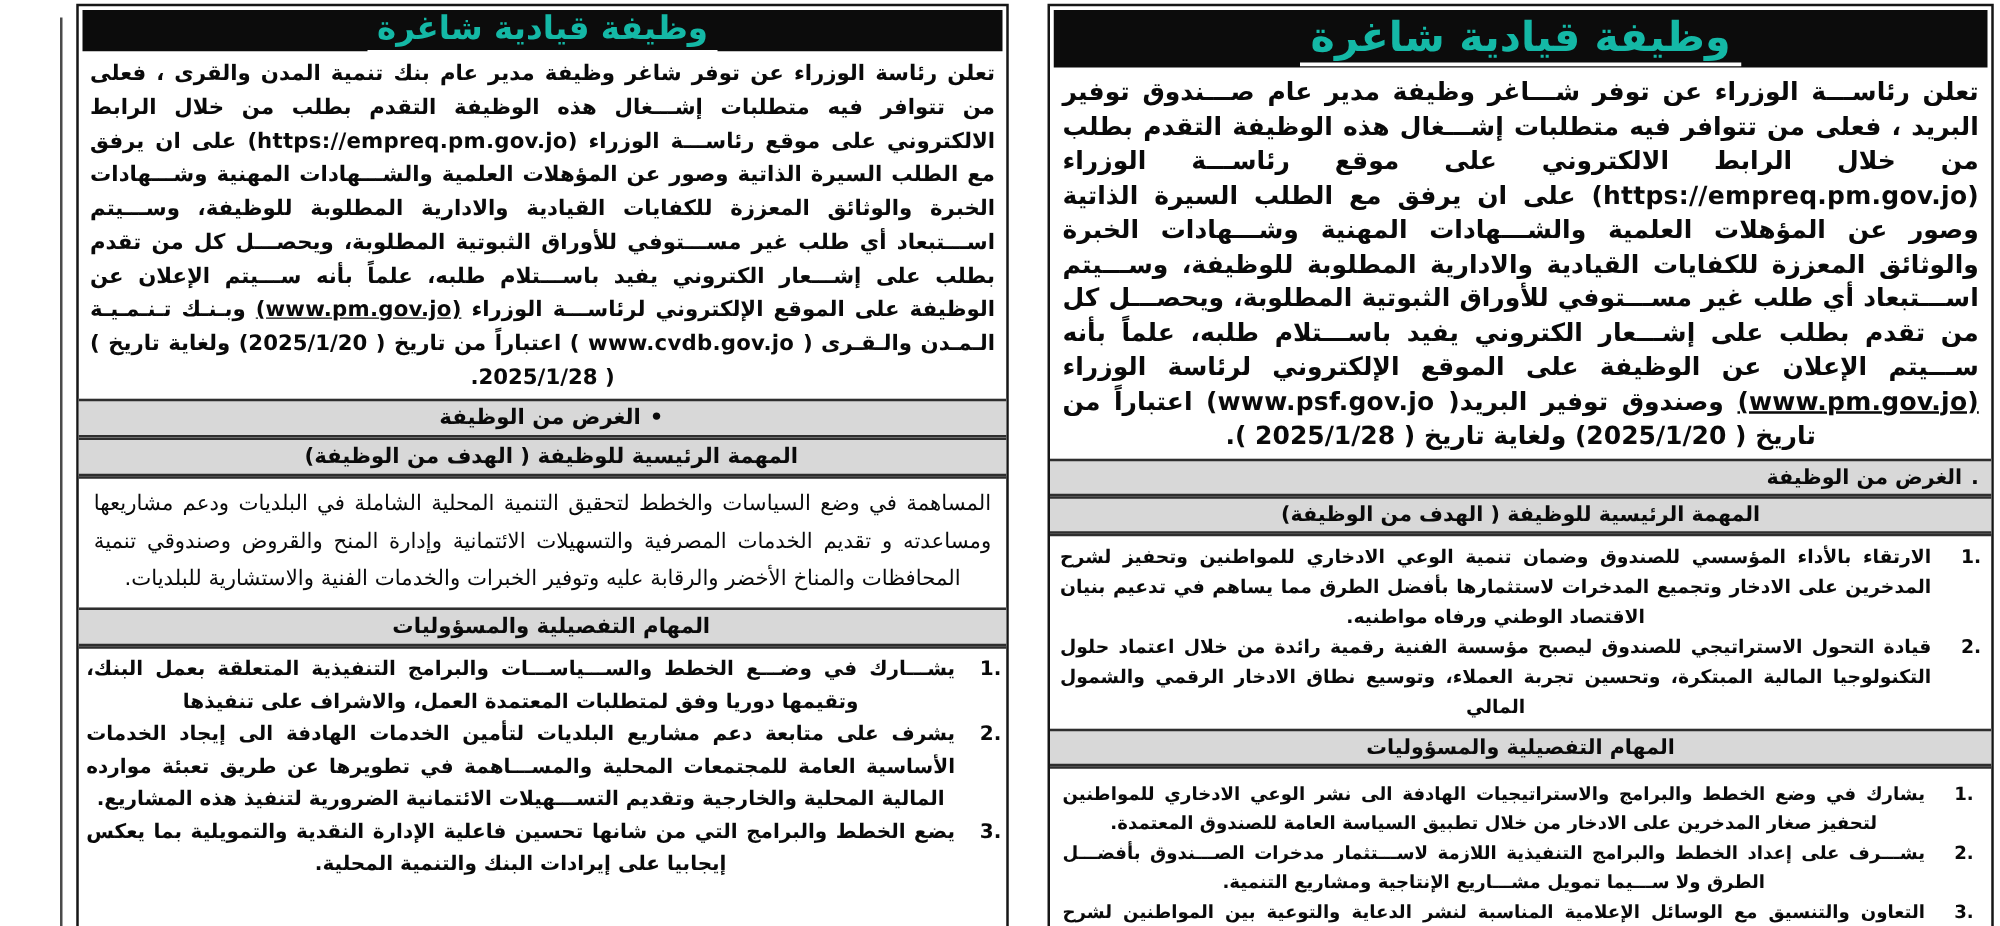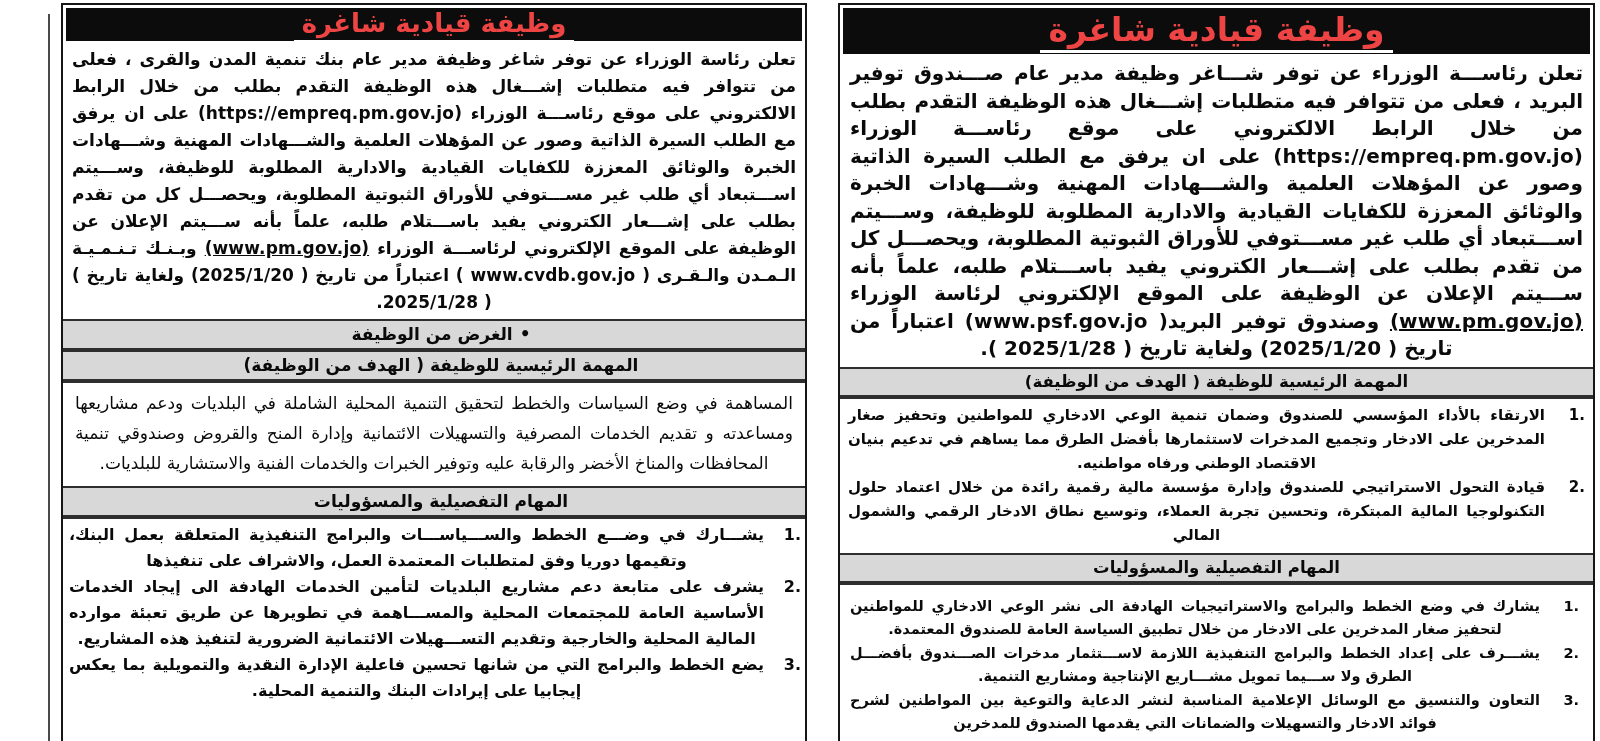--- a/index.html
+++ b/index.html
@@ -7,21 +7,21 @@
     position:relative;width:1600px;height:741px;overflow:hidden;background:#fff;
     font-family:"DejaVu Sans", sans-serif;color:#0a0a0a;direction:rtl;
   }
   .col-rule{position:absolute;left:48px;top:14px;bottom:0;width:2px;background:#4a4a4a;}
   .ad{position:absolute;top:3px;height:900px;background:#fff;border:2px solid #161616;box-sizing:border-box;}
   .ad-left{left:61px;width:746px;}
   .ad-right{left:838px;width:757px;}
   .titlebar{margin:3px 3px 0 3px;background:#0c0c0c;text-align:center;}
   .ad-left  .titlebar{height:33px;line-height:33px;}
   .ad-right .titlebar{height:46px;line-height:46px;}
-  .title{color:#ef4444;font-weight:bold;display:inline-block;line-height:1.15;
+  .title{color:#14b8a6;font-weight:bold;display:inline-block;line-height:1.15;
          border-bottom:3px solid #fff;padding:1px 8px 1px 8px;vertical-align:middle;}
   .ad-left  .title{font-size:26px;}
   .ad-right .title{font-size:33px;}
   .intro{font-weight:bold;text-align:justify;text-align-last:center;margin:0;}
   .ad-left  .intro{font-size:17px;line-height:27px;padding:5px 9px 3px 9px;}
   .ad-right .intro{font-size:20px;line-height:27.5px;padding:6px 10px 4px 10px;}
   .latin{direction:ltr;unicode-bidi:isolate;font-weight:bold;letter-spacing:.2px;}
   .u{text-decoration:underline;}
   .sec{border-top:2px solid #2e2e2e;box-sizing:border-box;}
   .gray{background:#d8d8d8;font-weight:bold;border-bottom:2px solid #2e2e2e;}
@@ -86,33 +86,36 @@
       </ol>
   </article>
 
   <article class="ad ad-right">
     <header class="titlebar">
       <span class="title">وظيفة قيادية شاغرة</span>
     </header>
     <p class="intro">
       
     <span>تعلن رئاســـة الوزراء عن توفر شـــاغر وظيفة مدير عام صـــندوق توفير البريد ، فعلى من تتوافر فيه متطلبات إشـــغال هذه الوظيفة التقدم بطلب من خلال الرابط الالكتروني على موقع رئاســـة الوزراء </span><span class="latin" dir="ltr">(https://empreq.pm.gov.jo)</span><span> على ان يرفق مع الطلب السيرة الذاتية وصور عن المؤهلات العلمية والشـــهادات المهنية وشـــهادات الخبرة والوثائق المعززة للكفايات القيادية والادارية المطلوبة للوظيفة، وســـيتم اســـتبعاد أي طلب غير مســـتوفي للأوراق الثبوتية المطلوبة، ويحصـــل كل من تقدم بطلب على إشـــعار الكتروني يفيد باســـتلام طلبه، علماً بأنه ســـيتم الإعلان عن الوظيفة على الموقع الإلكتروني لرئاسة الوزراء </span><span class="latin u" dir="ltr">(www.pm.gov.jo)</span><span> وصندوق توفير البريد</span><span class="latin" dir="ltr">(www.psf.gov.jo )</span><span> اعتباراً من تاريخ </span><span class="latin" dir="ltr">(2025/1/20 )</span><span> ولغاية تاريخ </span><span class="latin" dir="ltr">( 2025/1/28 )</span><span>.</span></p>
+    <div class="sec gray row-start">
+      <span class="bullet">.</span><span>الغرض من الوظيفة</span>
+    </div>
     <div class="sec gray row-center">
       <span>المهمة الرئيسية للوظيفة ( الهدف من الوظيفة)</span>
     </div>
     <ol class="plist main-tasks sec">
 
         <li>
           <span class="num">1.</span>
-          <span class="txt">الارتقاء بالأداء المؤسسي للصندوق وضمان تنمية الوعي الادخاري للمواطنين وتحفيز صغار المدخرين على الادخار وتجميع المدخرات لاستثمارها بأفضل الطرق مما يساهم في تدعيم بنيان الاقتصاد الوطني ورفاه مواطنيه.</span>
+          <span class="txt">الارتقاء بالأداء المؤسسي للصندوق وضمان تنمية الوعي الادخاري للمواطنين وتحفيز لشرح المدخرين على الادخار وتجميع المدخرات لاستثمارها بأفضل الطرق مما يساهم في تدعيم بنيان الاقتصاد الوطني ورفاه مواطنيه.</span>
         </li>
 
         <li>
           <span class="num">2.</span>
-          <span class="txt">قيادة التحول الاستراتيجي للصندوق وإدارة مؤسسة مالية رقمية رائدة من خلال اعتماد حلول التكنولوجيا المالية المبتكرة، وتحسين تجربة العملاء، وتوسيع نطاق الادخار الرقمي والشمول المالي</span>
+          <span class="txt">قيادة التحول الاستراتيجي للصندوق ليصبح مؤسسة الفنية رقمية رائدة من خلال اعتماد حلول التكنولوجيا المالية المبتكرة، وتحسين تجربة العملاء، وتوسيع نطاق الادخار الرقمي والشمول المالي</span>
         </li>
       </ol>
     <div class="sec gray row-center">
       <span>المهام التفصيلية والمسؤوليات</span>
     </div>
     <ol class="plist duties sec">
 
         <li>
           <span class="num">1.</span>
           <span class="txt">يشارك في وضع الخطط والبرامج والاستراتيجيات الهادفة الى نشر الوعي الادخاري للمواطنين لتحفيز صغار المدخرين على الادخار من خلال تطبيق السياسة العامة للصندوق المعتمدة.</span>

